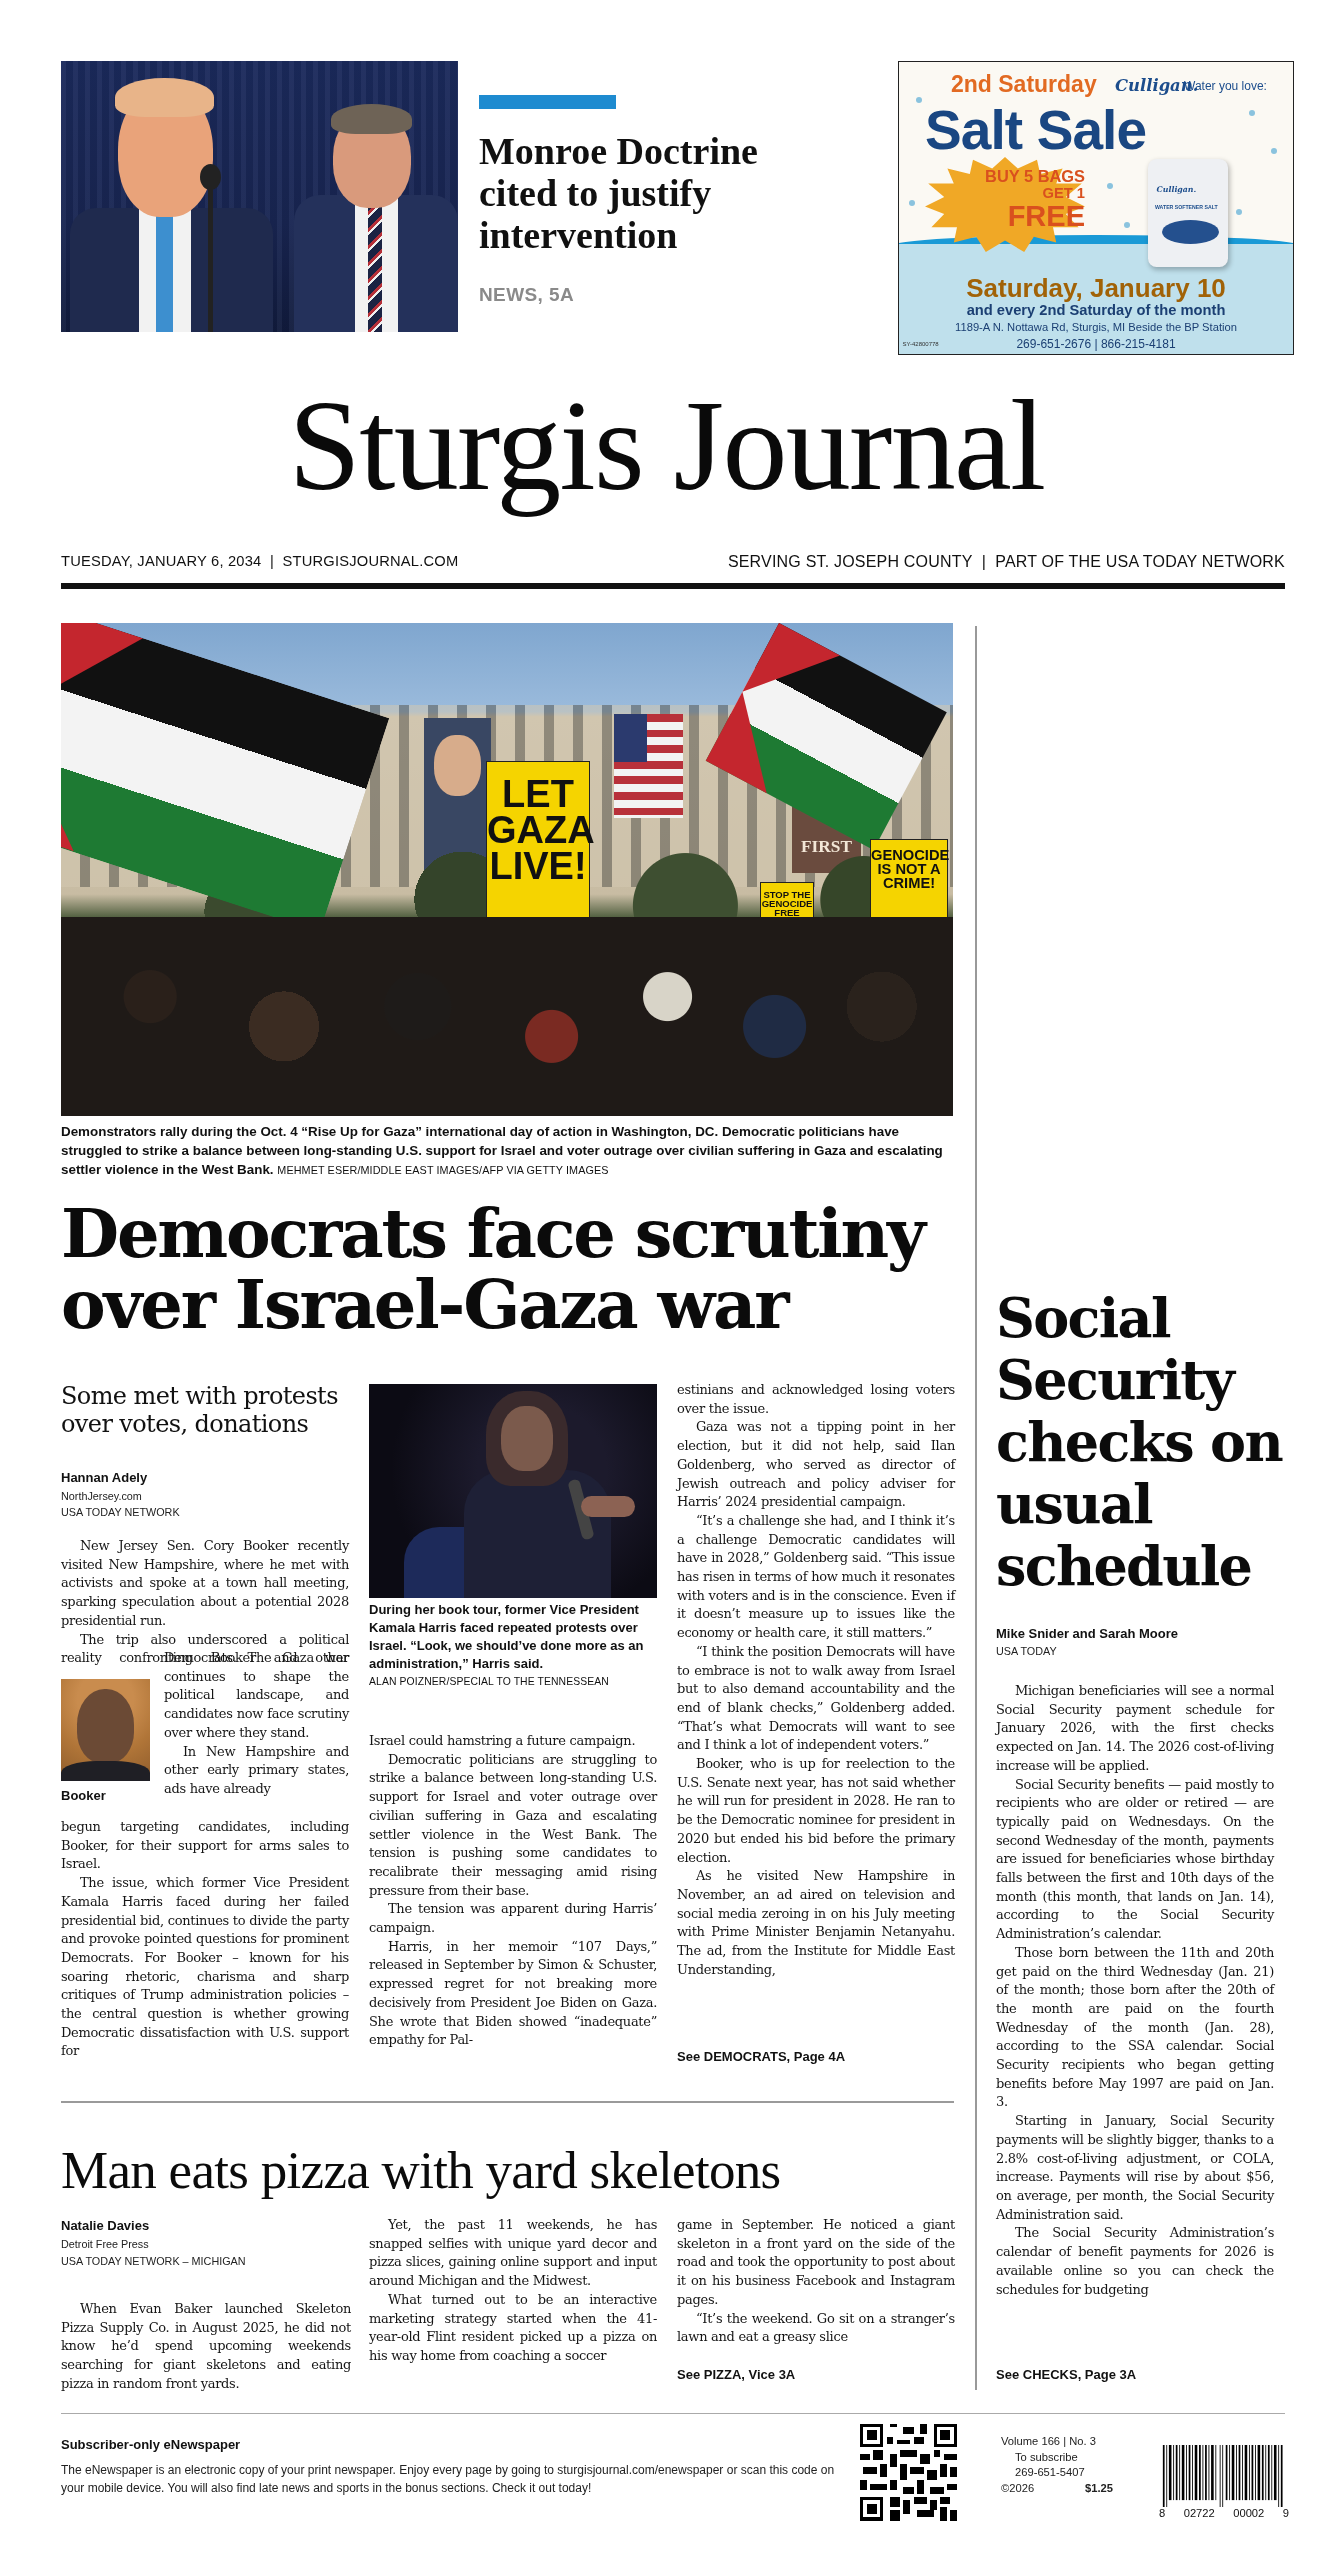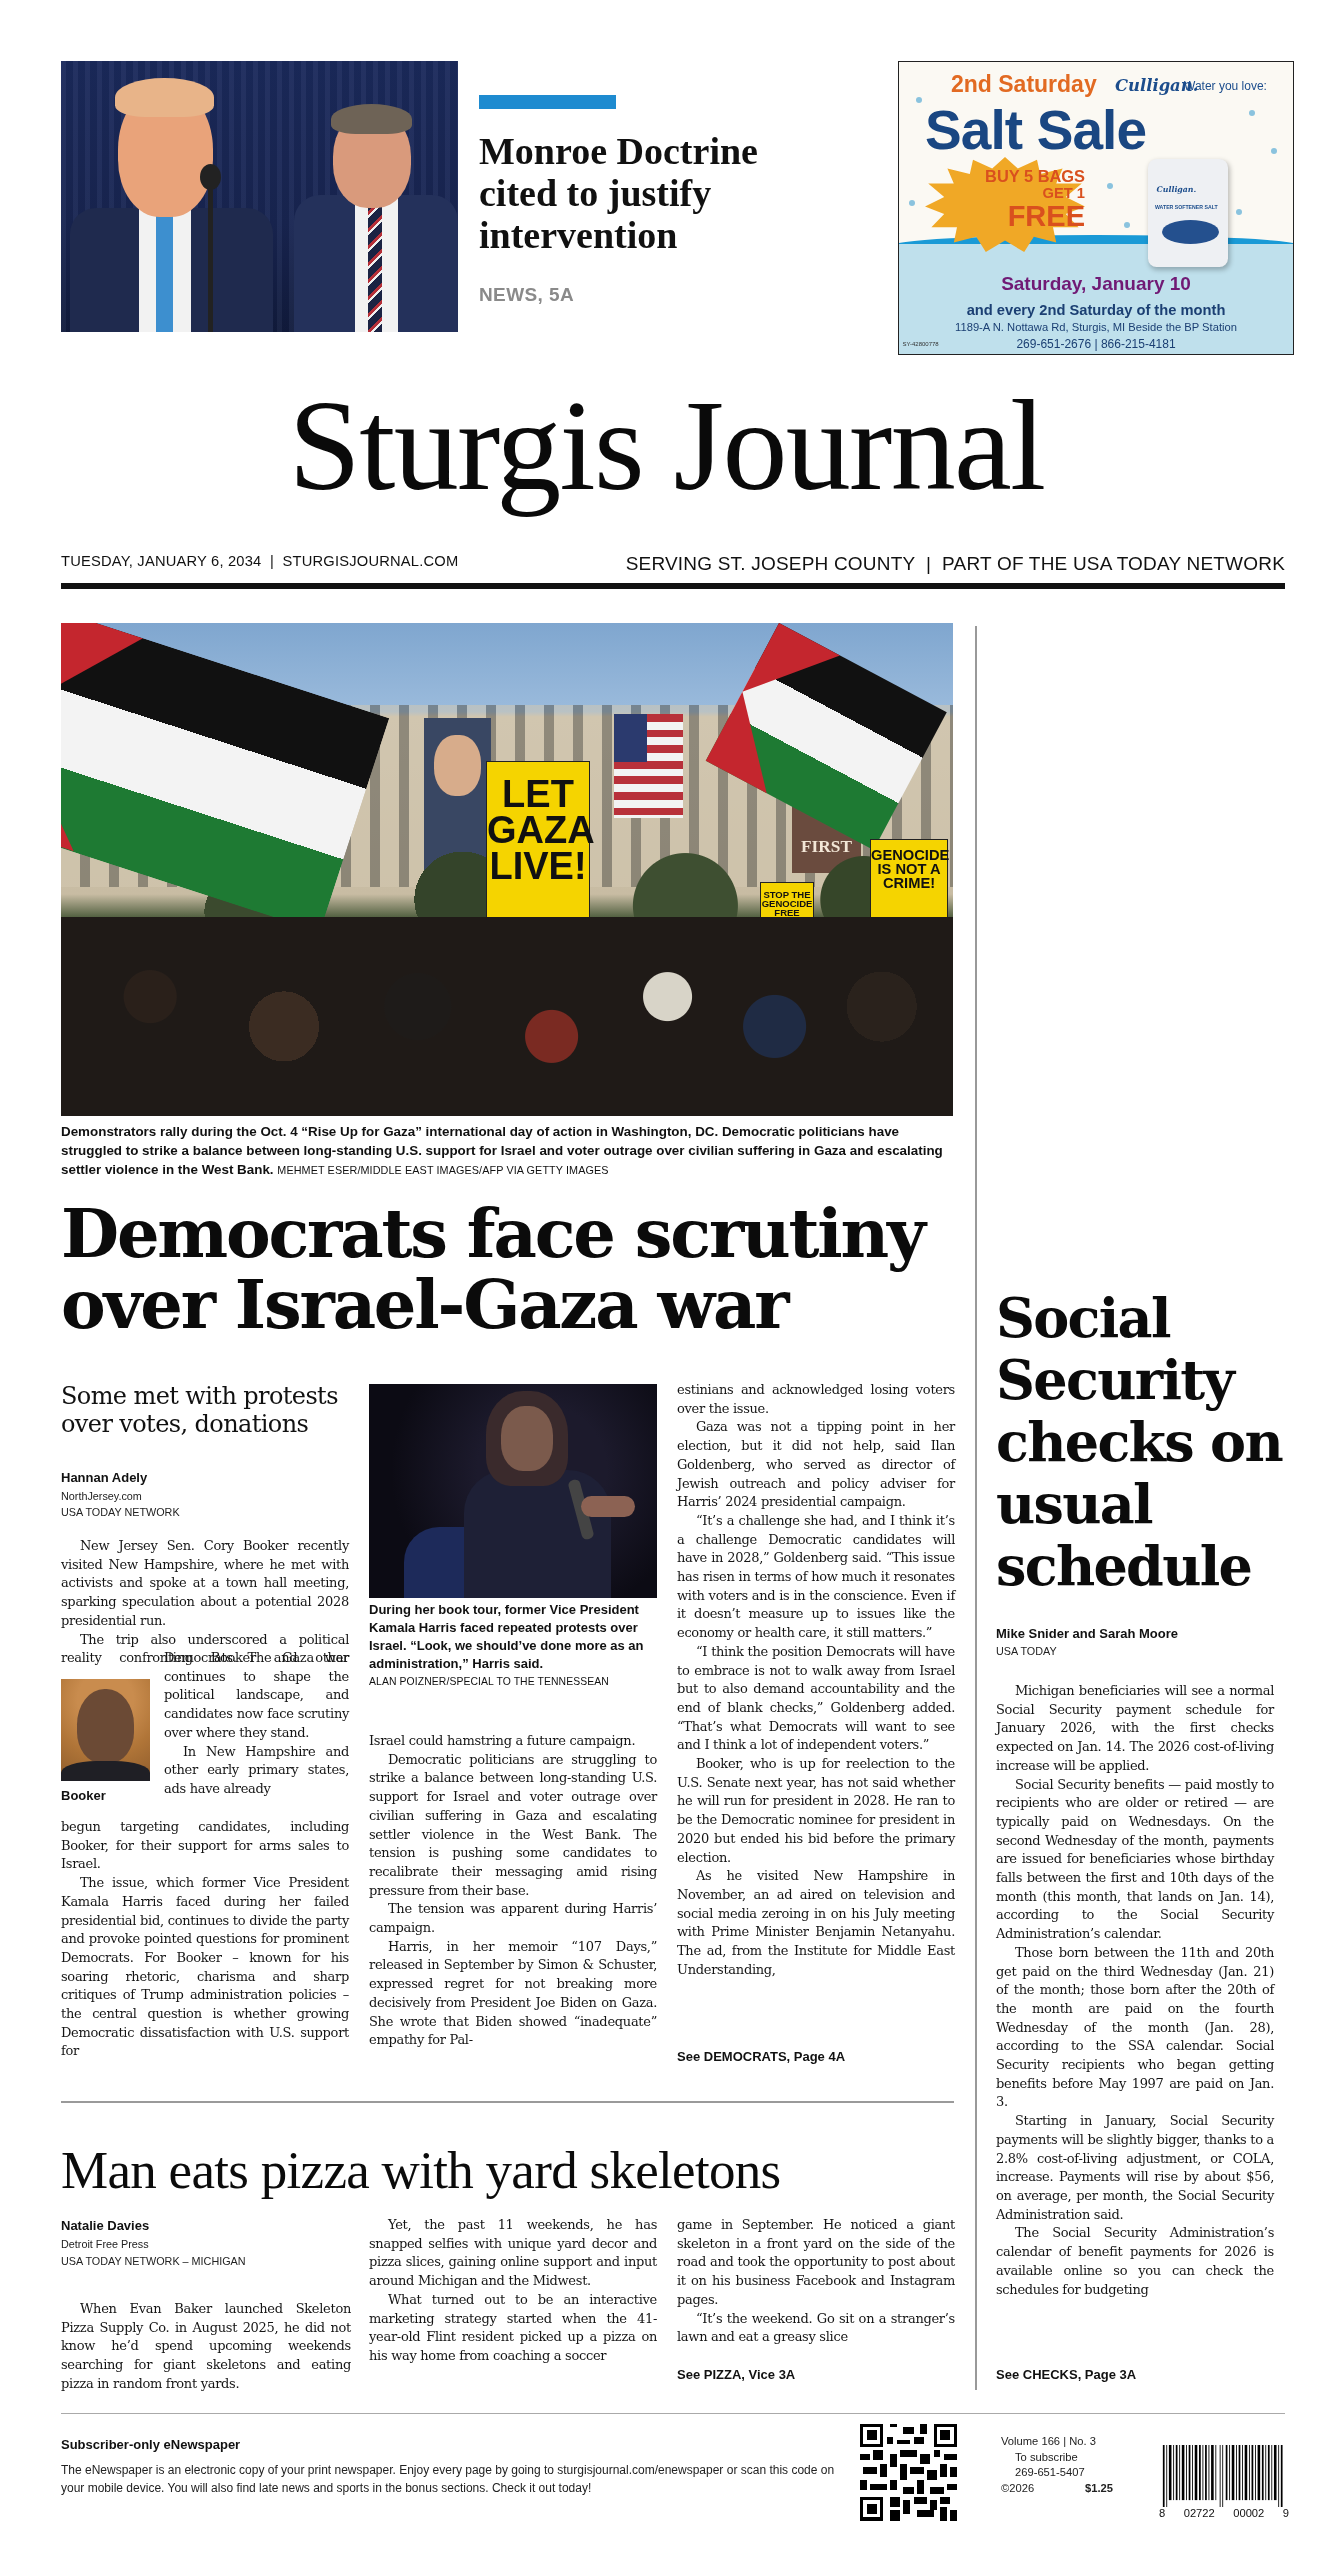--- a/index.html
+++ b/index.html
@@ -41,32 +41,32 @@
     clip-path: polygon(50% 0%,58% 12%,70% 3%,72% 18%,86% 12%,82% 28%,98% 28%,88% 42%,100% 52%,88% 60%,96% 74%,80% 74%,82% 90%,68% 84%,62% 100%,50% 88%,38% 100%,32% 84%,18% 90%,20% 74%,4% 74%,12% 60%,0% 52%,12% 42%,2% 28%,18% 28%,14% 12%,28% 18%,30% 3%,42% 12%); }
   .ad-burst-text { position:absolute; left: 26px; top: 105px; width: 160px; text-align:right; color:#d9501e; font-weight:bold; }
   .ad-burst-text .b1 { font-size: 16.4px; line-height: 18px; }
   .ad-burst-text .b2 { font-size: 14.7px; line-height: 16.4px; }
   .ad-burst-text .b3 { font-size: 29px; line-height: 31px; }
   .ad-bag { position:absolute; left: 249px; top: 97px; width: 80px; height: 108px; background: #eef0f3; border-radius: 8.6px;
     box-shadow: 1.7px 2.6px 5.2px rgba(0,0,0,0.25); }
   .ad-bag .bb { position:absolute; left: 14px; right: 8.6px; top: 61px; height: 24px; background: #24508e; border-radius: 50%; }
   .ad-bag .bl { position:absolute; left: 8.6px; top: 26px; font-size: 7.8px; color:#1c4d8c; font-style: italic; font-weight: bold; font-family:"DejaVu Serif", serif;}
   .ad-bag .bs { position:absolute; left: 7px; top: 45px; font-size: 5.2px; color:#1c4d8c; font-weight: bold;}
-  .ad-date { position:absolute; left: 0; right: 0; top: 211px; text-align:center; font-size: 19px; font-weight:bold; color: #701a75; }
+  .ad-date { position:absolute; left: 0; right: 0; top: 211px; text-align:center; font-size: 26px; font-weight:bold; color: #a16207; }
   .ad-sub { position:absolute; left: 0; right: 0; top: 240px; text-align:center; font-size: 14.7px; font-weight:bold; color: #1b3f73; }
   .ad-addr { position:absolute; left: 0; right: 0; top: 259px; text-align:center; font-size: 11.2px; color: #1b3f73; }
   .ad-phone { position:absolute; left: 0; right: 0; top: 275px; text-align:center; font-size: 12px; color: #1b3f73; }
   .ad-code { position:absolute; left: 3.5px; top: 279px; font-size: 6px; color: #333; }
   .drop { position:absolute; width: 6px; height: 6px; border-radius: 50%; background: #8ac3de; }
 
   
   .masthead { left: 0; width: 1333px; top: 372px; text-align: center; font-size: 130px; line-height: 147px;
     font-family: "Liberation Serif", serif; letter-spacing: -1.7px; color: #0a0a0a; }
   .dateline { left: 61px; top: 553px; font-size: 14.7px; color: #111; letter-spacing: 0.2px; }
-  .serving { right: 48px; top: 553px; font-size: 19px; color: #111; letter-spacing: 0.2px; }
+  .serving { right: 48px; top: 553px; font-size: 16px; color: #111; letter-spacing: 0.2px; }
   .rule-thick { left: 61px; top: 583px; width: 1224px; height: 6px; background: #111; }
 
   
   .lead-photo { left: 61px; top: 623px; width: 892px; height: 493px; overflow: hidden;
     background: linear-gradient(180deg, #7fa6cf 0%, #9bbbdc 18%, #cfc4ae 19%, #c8bca3 55%, #4a5a3a 60%, #2d3424 100%); }
   .lp-building { position:absolute; left: 0; right: 0; top: 82px; height: 182px;
     background: repeating-linear-gradient(90deg, #d3c8b1 0 19px, #5c5a52 19px 29px),
                 #cfc4ad; opacity: 0.55; }
   .lp-trees { position:absolute; left:0; right:0; top: 216px; height: 121px;
     background: radial-gradient(circle at 20% 60%, #3b4a2e 0 35px, transparent 35px),

